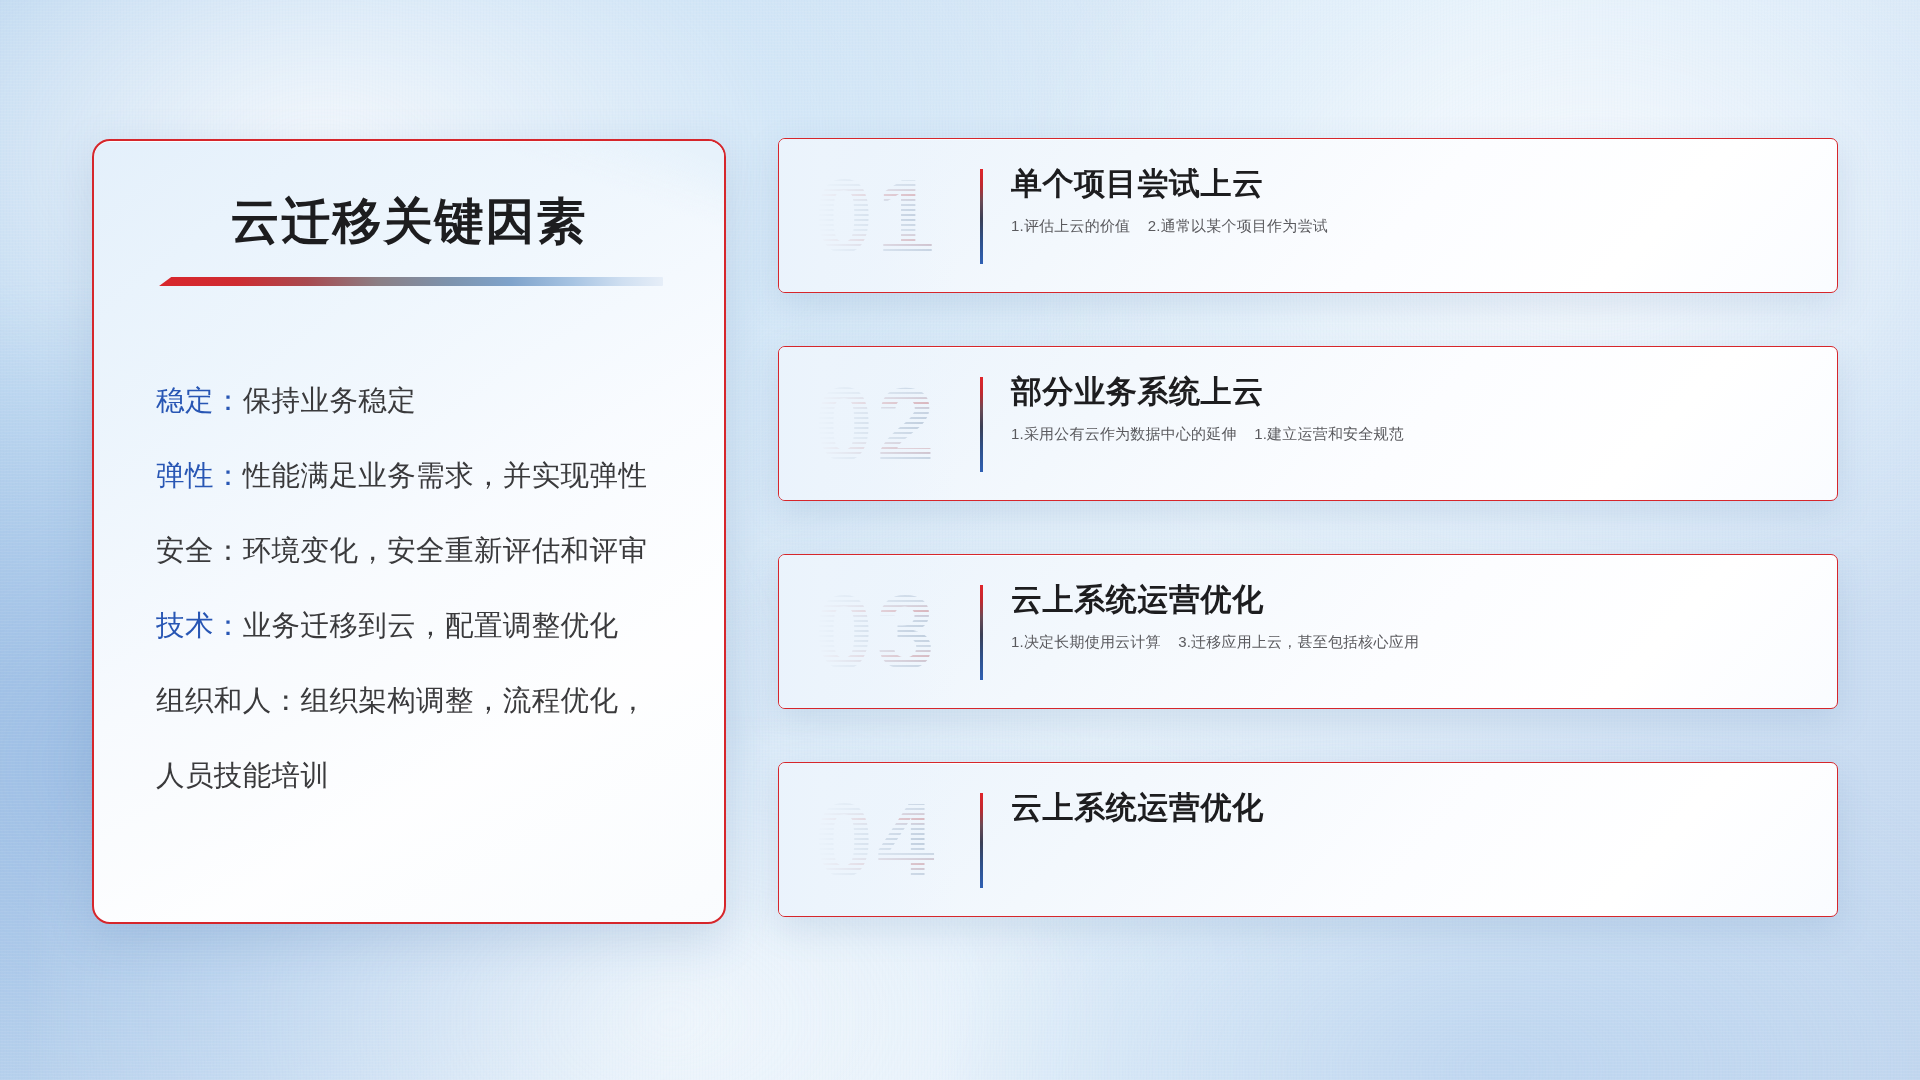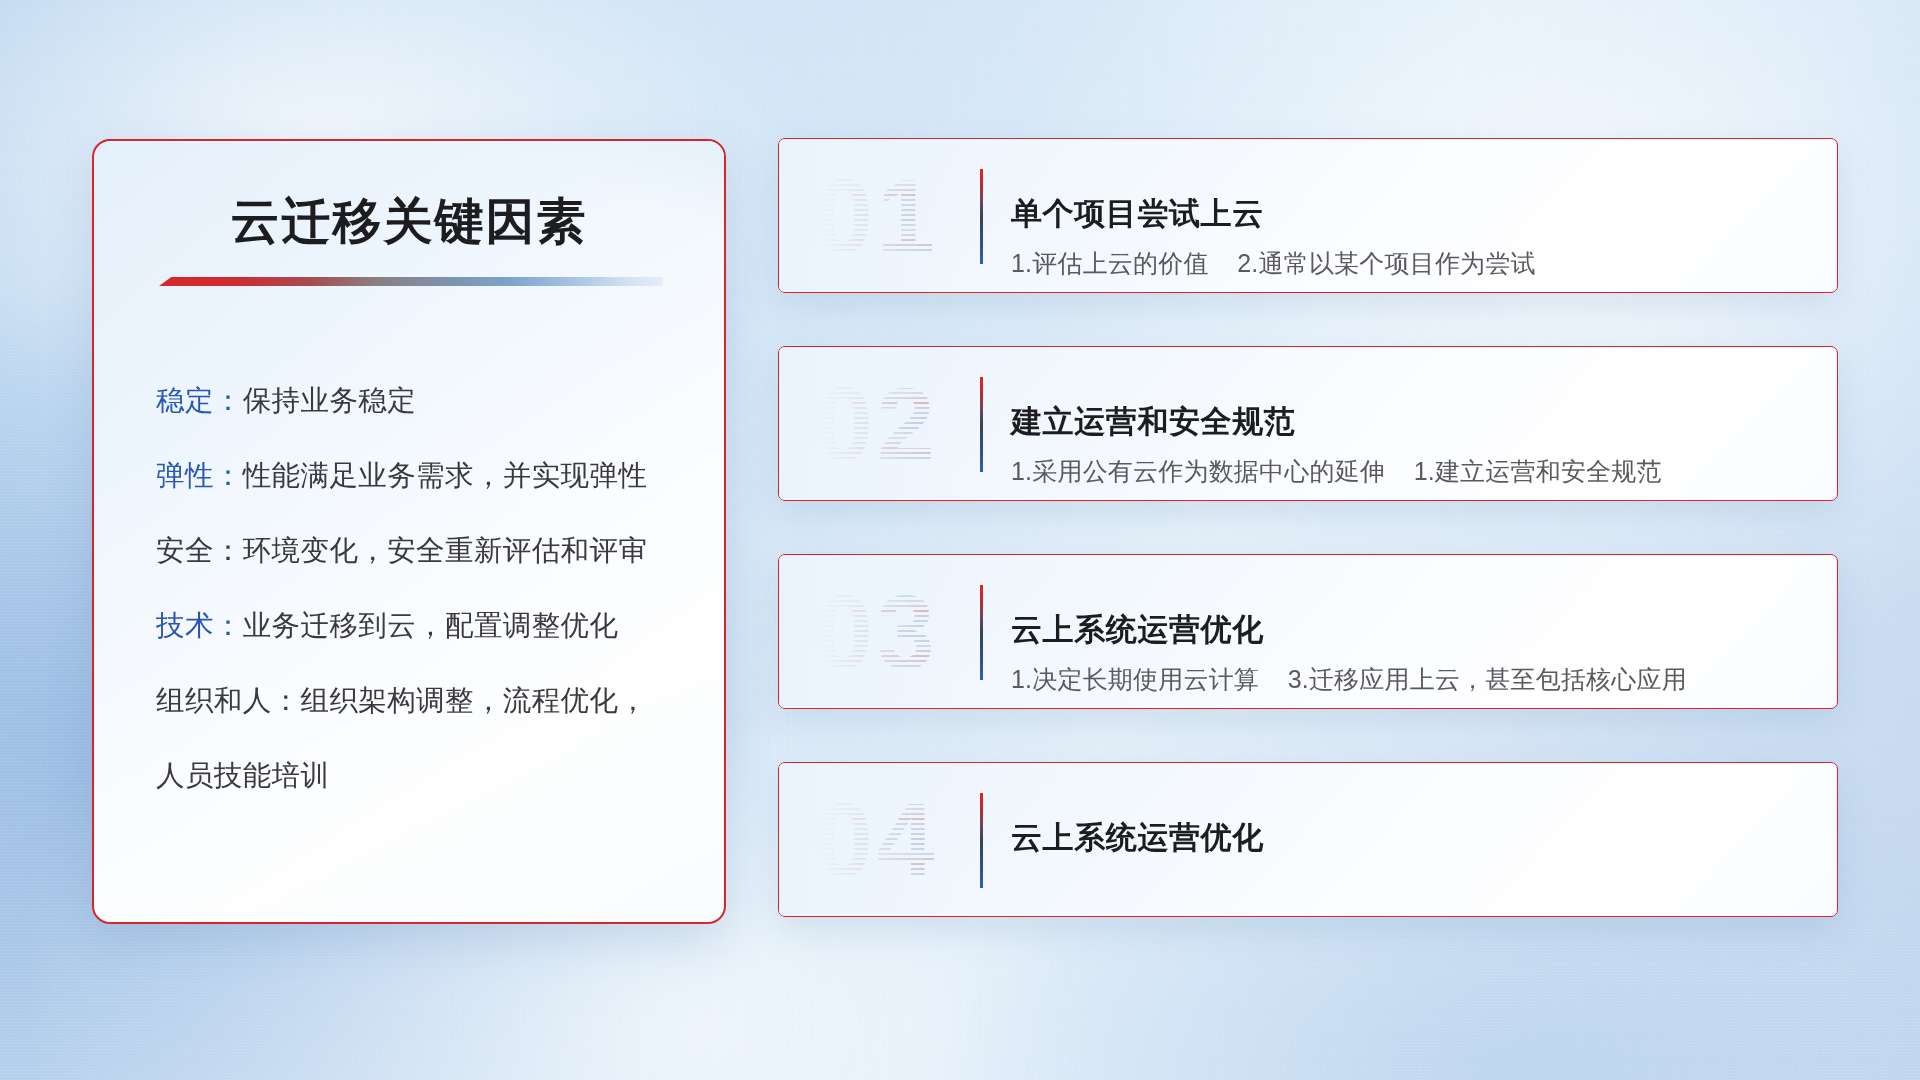--- a/index.html
+++ b/index.html
@@ -174,29 +174,29 @@
 
   
   .card-divider{
     position:absolute; left:201px; top:30px; bottom:28px; width:3px;
     background:linear-gradient(180deg,
       #e0252b 0%, #c0282f 17%,
       #6a4a55 34%, #3b3f55 52%,
       #2e4f87 74%, #2f60b4 100%);
   }
 
-  .card-body{ position:absolute; left:232px; right:24px; top:26px;margin-top:30px; }
+  .card-body{ position:absolute; left:232px; right:24px; top:26px; }
   .card-title{
     font-size:31px; font-weight:bold; color:#1d1d1f;
     letter-spacing:.6px; line-height:1.22;
     font-family:"Liberation Sans","DejaVu Sans",sans-serif;
   }
   .card-sub{
     margin-top:14px;
-    font-size:25px; color:#5a5a5e; letter-spacing:.2px;
+    font-size:15px; color:#5a5a5e; letter-spacing:.2px;
     white-space:pre;
   }
 </style>
 </head>
 <body>
 
 <div id="bg">
   <div class="bg-base"></div>
   <div class="bg-glow-a"></div>
   <div class="bg-glow-b"></div>
@@ -249,21 +249,21 @@
           <div class="card-title">单个项目尝试上云</div>
           <div class="card-sub">1.评估上云的价值    2.通常以某个项目作为尝试</div>
         </div>
       </article>
       <article class="card">
         <div class="card-num-shadow">02</div>
         <div class="card-num">02</div>
         <div class="card-leftfade"></div>
         <div class="card-divider"></div>
         <div class="card-body">
-          <div class="card-title">建立运营和安全规范</div>
+          <div class="card-title">部分业务系统上云</div>
           <div class="card-sub">1.采用公有云作为数据中心的延伸    1.建立运营和安全规范</div>
         </div>
       </article>
       <article class="card">
         <div class="card-num-shadow">03</div>
         <div class="card-num">03</div>
         <div class="card-leftfade"></div>
         <div class="card-divider"></div>
         <div class="card-body">
           <div class="card-title">云上系统运营优化</div>

